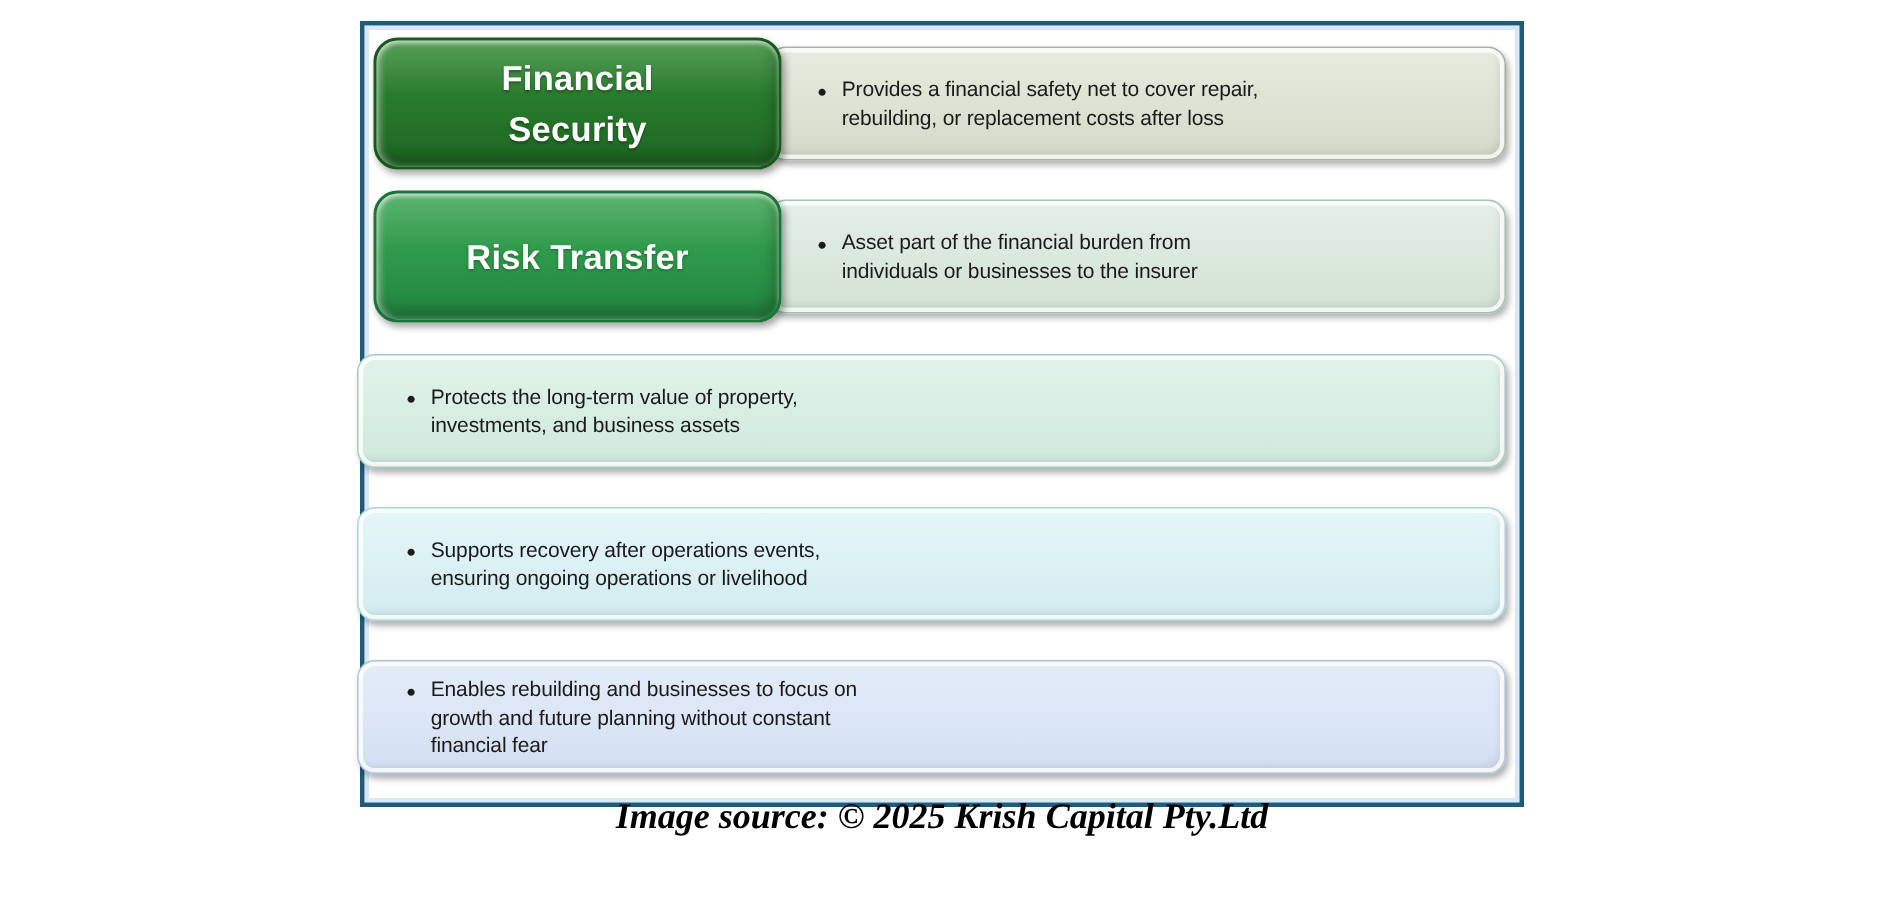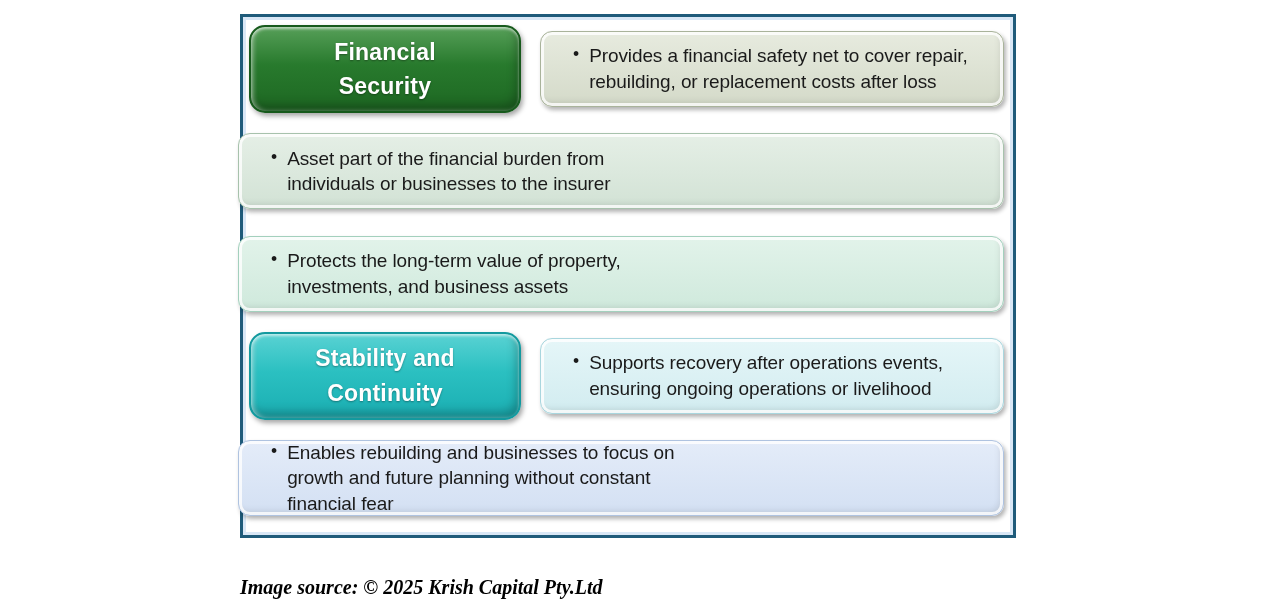--- a/index.html
+++ b/index.html
@@ -30,21 +30,20 @@
     display: flex;
     flex-direction: column;
     justify-content: space-between;
     padding: 8px 5px 13px 4px;
   }
   .row {
     display: flex;
     align-items: stretch;
     height: 88px;
     position: relative;
-    gap: 28px;
   }
   .btn {
     width: 272px;
     flex: 0 0 272px;
     margin-left: 2px;
     border-radius: 16px;
     border: 2px solid var(--bbr, #1a5c1f);
     box-sizing: border-box;
     display: flex;
     align-items: center;
@@ -93,35 +92,35 @@
   }
   .bullet {
     color: #1a1a1a;
     font-size: 17.5px;
     line-height: 1.35;
     margin-right: 10px;
     flex: 0 0 auto;
   }
   .li-text {
     color: #1a1a1a;
-    font-size: 19px;
+    font-size: 14px;
     line-height: 1.35;
     white-space: pre-line;
     letter-spacing: -0.1px;
   }
   .footer {
     position: absolute;
     left: 240px;
-    top: 576px;
+    top: 532px;
     width: 776px;
-    text-align: left;
+    text-align: center;
     font-family: "Liberation Serif", serif;
     font-style: italic;
     font-weight: bold;
-    font-size: 20px;
+    font-size: 24px;
     color: #000000;
   }
 </style>
 </head>
 <body>
 
 <div class="stage">
   <div class="panel">
 
     <div class="row" style="--bt: #569F58; --bm: #287A2D; --bb: #1D6722; --bbr: #175A1C; --xt: #E7EBDF; --xb: #D4DAC9; --xbr: #A9B39B;">
@@ -132,44 +131,43 @@
       <div class="desc">
         <div class="bullet-item">
           <span class="bullet">•</span>
           <span class="li-text">Provides a financial safety net to cover repair,
 rebuilding, or replacement costs after loss</span>
         </div>
       </div>
     </div>
 
     <div class="row" style="--bt: #5CB46F; --bm: #2F9A4B; --bb: #218540; --bbr: #1B7437; --xt: #E5EFE6; --xb: #D2E2D5; --xbr: #A7C2AC;">
+      <div class="btn">
+        <span class="btn-text">Risk Transfer</span>
+      </div>
       <div class="desc">
         <div class="bullet-item">
           <span class="bullet">•</span>
           <span class="li-text">Asset part of the financial burden from
 individuals or businesses to the insurer</span>
         </div>
       </div>
     </div>
 
     <div class="row" style="--bt: #54C097; --bm: #2DAC7C; --bb: #1F996D; --bbr: #18855D; --xt: #E2F3EA; --xb: #CFE9DC; --xbr: #A3D0BD;">
       <div class="desc">
         <div class="bullet-item">
           <span class="bullet">•</span>
           <span class="li-text">Protects the long-term value of property,
 investments, and business assets</span>
         </div>
       </div>
     </div>
 
     <div class="row" style="--bt: #59D2D3; --bm: #2BC0C1; --bb: #1AAEB2; --bbr: #13999E; --xt: #E5F6F8; --xb: #D2ECF0; --xbr: #A9D6DE;">
-      <div class="btn">
-        <span class="btn-text">Stability and
-Continuity</span>
-      </div>
       <div class="desc">
         <div class="bullet-item">
           <span class="bullet">•</span>
           <span class="li-text">Supports recovery after operations events,
 ensuring ongoing operations or livelihood</span>
         </div>
       </div>
     </div>
 
     <div class="row" style="--bt: #63BBEE; --bm: #34A2E4; --bb: #2190DA; --bbr: #1A7FC6; --xt: #E4ECF9; --xb: #D3E0F3; --xbr: #AFC3E0;">

